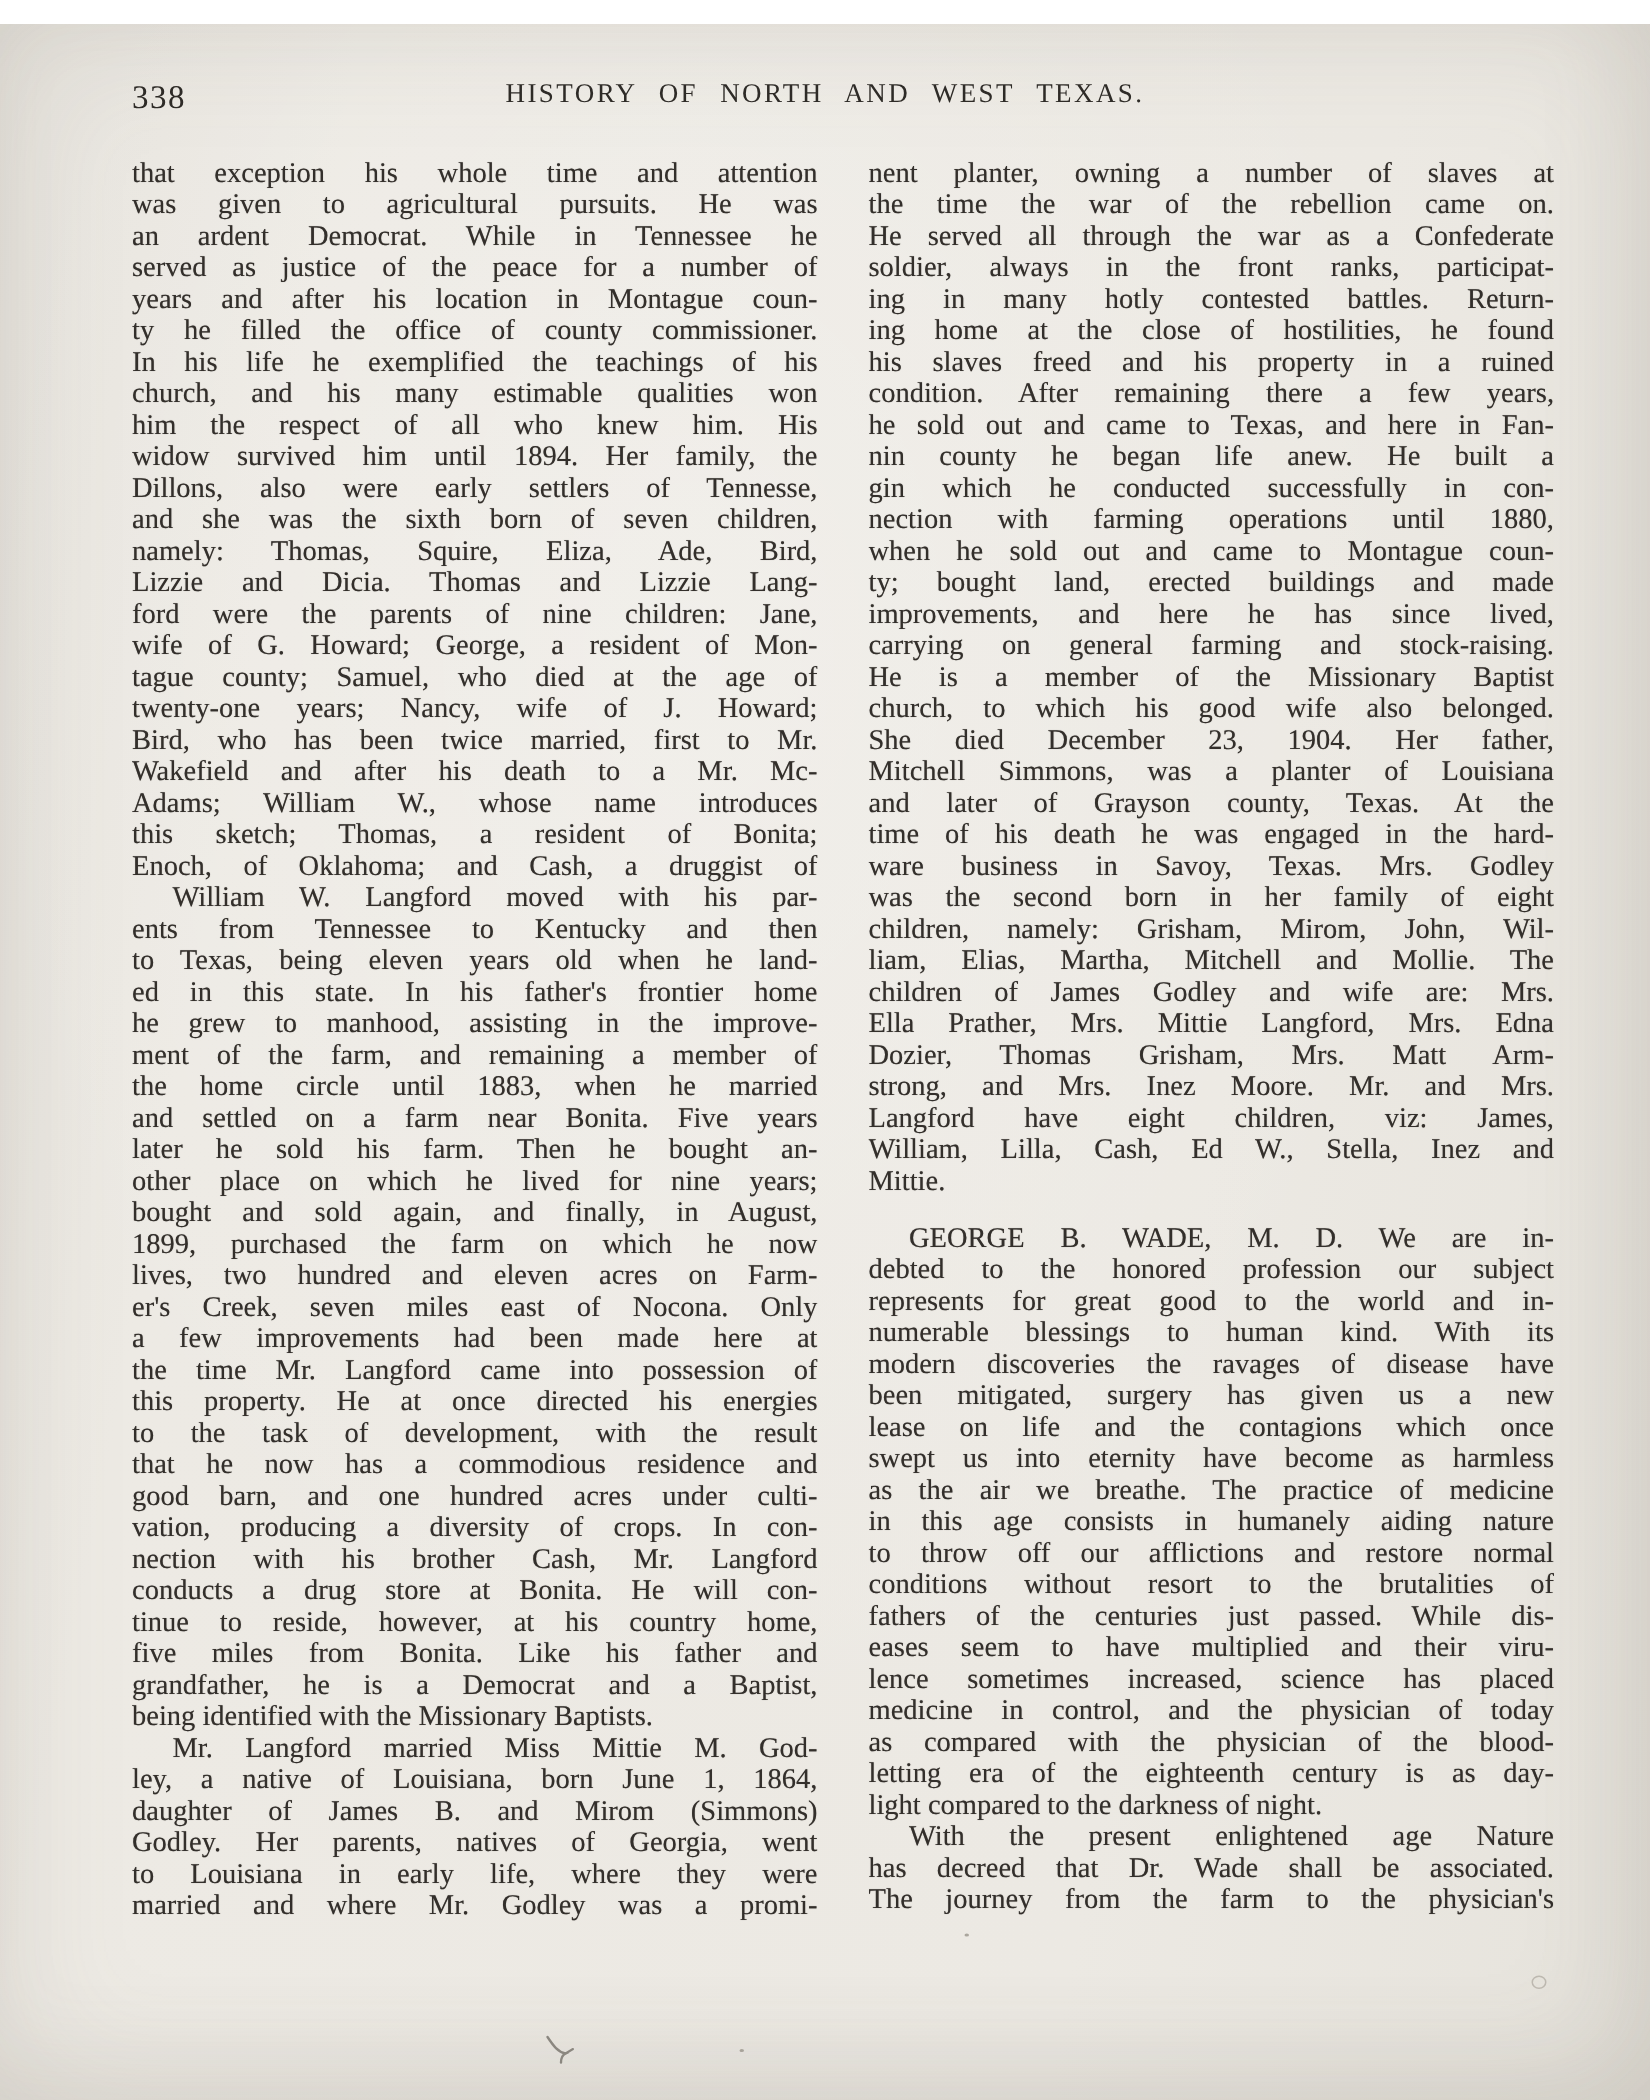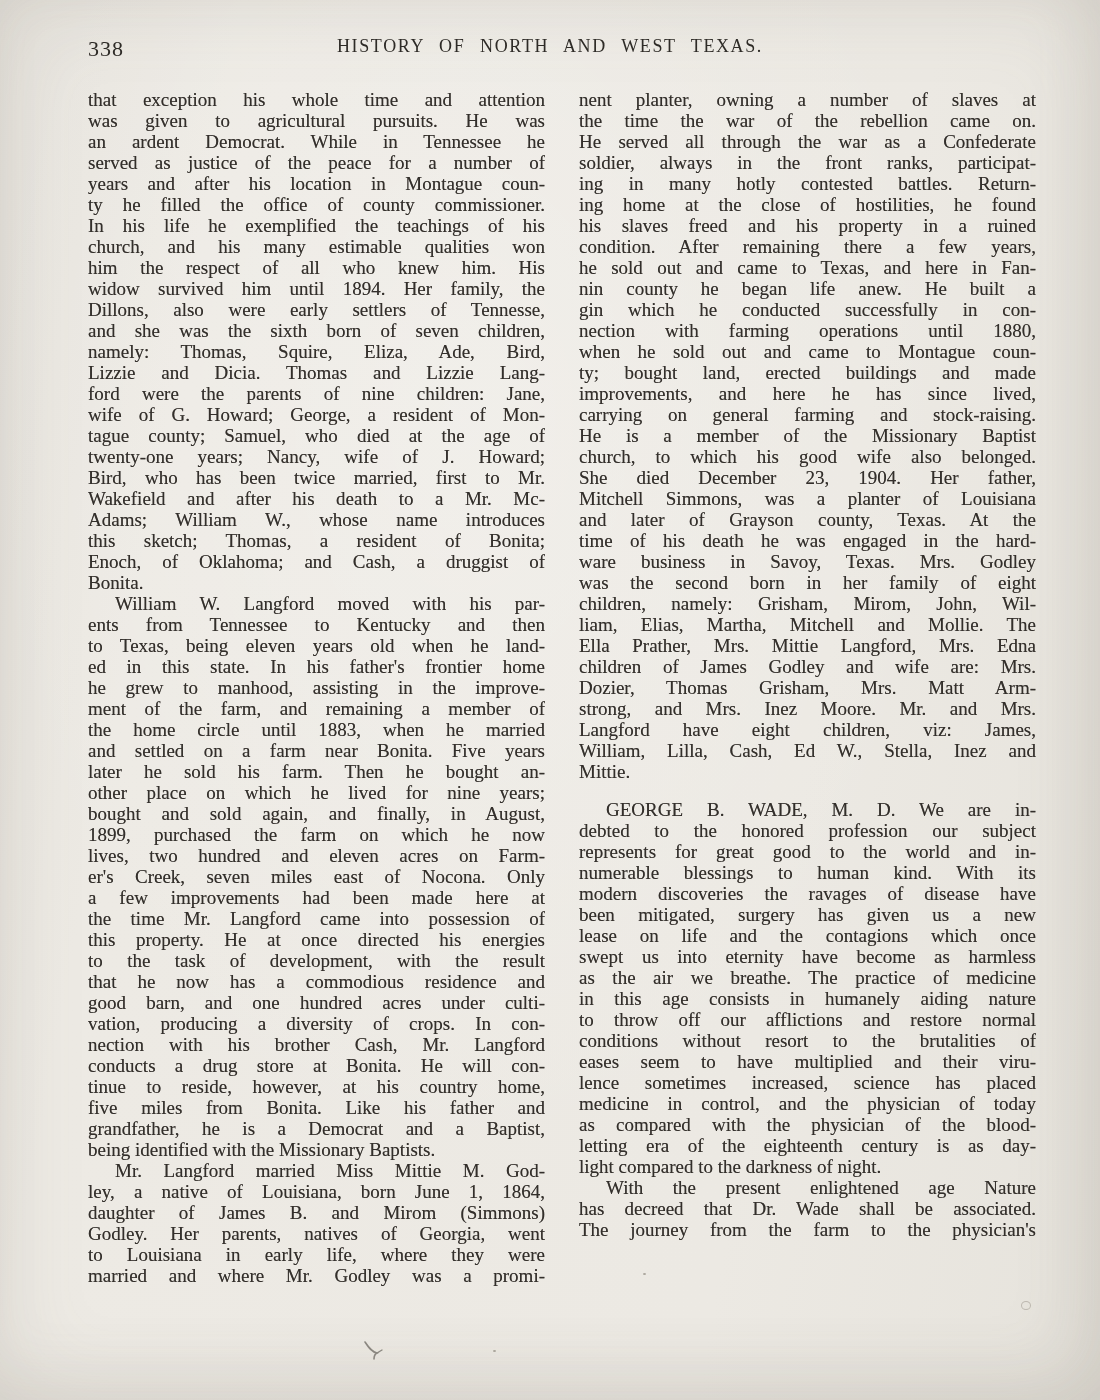--- a/index.html
+++ b/index.html
@@ -13,20 +13,21 @@
     overflow: hidden;
     font-family: "Liberation Serif", "DejaVu Serif", serif;
   }
   .page {
     position: absolute;
     inset: 0;
     background:
       radial-gradient(ellipse at 42% 30%, rgba(255,255,255,0.25) 0%, rgba(255,255,255,0) 55%),
       linear-gradient(100deg, #e7e4de 0%, #edeae4 18%, #ece9e3 70%, #e6e3dc 100%);
     box-shadow: inset 0 0 90px rgba(118,112,100,0.14), inset -18px -24px 60px rgba(118,112,100,0.10);
+    margin-top: 16px;
   }
   .pagenum {
     position: absolute;
     left: 88px;
     top: 36px;
     font-size: 22px;
     color: #2e2b27;
     letter-spacing: 1px;
   }
   .title {
@@ -120,21 +121,20 @@
           <div class="line">Lizzie and Dicia. Thomas and Lizzie Lang-</div>
           <div class="line">ford were the parents of nine children: Jane,</div>
           <div class="line">wife of G. Howard; George, a resident of Mon-</div>
           <div class="line">tague county; Samuel, who died at the age of</div>
           <div class="line">twenty-one years; Nancy, wife of J. Howard;</div>
           <div class="line">Bird, who has been twice married, first to Mr.</div>
           <div class="line">Wakefield and after his death to a Mr. Mc-</div>
           <div class="line">Adams; William W., whose name introduces</div>
           <div class="line">this sketch; Thomas, a resident of Bonita;</div>
           <div class="line">Enoch, of Oklahoma; and Cash, a druggist of</div>
-          <div class="line last">Bonita.</div>
         </div>
         <div class="paragraph">
           <div class="line indent">William W. Langford moved with his par-</div>
           <div class="line">ents from Tennessee to Kentucky and then</div>
           <div class="line">to Texas, being eleven years old when he land-</div>
           <div class="line">ed in this state. In his father's frontier home</div>
           <div class="line">he grew to manhood, assisting in the improve-</div>
           <div class="line">ment of the farm, and remaining a member of</div>
           <div class="line">the home circle until 1883, when he married</div>
           <div class="line">and settled on a farm near Bonita. Five years</div>
@@ -188,41 +188,42 @@
           <div class="line">He is a member of the Missionary Baptist</div>
           <div class="line">church, to which his good wife also belonged.</div>
           <div class="line">She died December 23, 1904. Her father,</div>
           <div class="line">Mitchell Simmons, was a planter of Louisiana</div>
           <div class="line">and later of Grayson county, Texas. At the</div>
           <div class="line">time of his death he was engaged in the hard-</div>
           <div class="line">ware business in Savoy, Texas. Mrs. Godley</div>
           <div class="line">was the second born in her family of eight</div>
           <div class="line">children, namely: Grisham, Mirom, John, Wil-</div>
           <div class="line">liam, Elias, Martha, Mitchell and Mollie. The</div>
+          <div class="line">children of James Godley and wife are: Mrs.</div>
           <div class="line">Ella Prather, Mrs. Mittie Langford, Mrs. Edna</div>
-          <div class="line">children of James Godley and wife are: Mrs.</div>
           <div class="line">Dozier, Thomas Grisham, Mrs. Matt Arm-</div>
           <div class="line">strong, and Mrs. Inez Moore. Mr. and Mrs.</div>
           <div class="line">Langford have eight children, viz: James,</div>
           <div class="line">William, Lilla, Cash, Ed W., Stella, Inez and</div>
           <div class="line last">Mittie.</div>
         </div>
         <div class="paragraph gap">
           <div class="line indent">GEORGE B. WADE, M. D. We are in-</div>
           <div class="line">debted to the honored profession our subject</div>
           <div class="line">represents for great good to the world and in-</div>
           <div class="line">numerable blessings to human kind. With its</div>
           <div class="line">modern discoveries the ravages of disease have</div>
           <div class="line">been mitigated, surgery has given us a new</div>
           <div class="line">lease on life and the contagions which once</div>
           <div class="line">swept us into eternity have become as harmless</div>
           <div class="line">as the air we breathe. The practice of medicine</div>
           <div class="line">in this age consists in humanely aiding nature</div>
           <div class="line">to throw off our afflictions and restore normal</div>
           <div class="line">conditions without resort to the brutalities of</div>
+          <div class="line">fathers of the centuries just passed. While dis-</div>
           <div class="line">eases seem to have multiplied and their viru-</div>
           <div class="line">lence sometimes increased, science has placed</div>
           <div class="line">medicine in control, and the physician of today</div>
           <div class="line">as compared with the physician of the blood-</div>
           <div class="line">letting era of the eighteenth century is as day-</div>
           <div class="line last">light compared to the darkness of night.</div>
         </div>
         <div class="paragraph">
           <div class="line indent">With the present enlightened age Nature</div>
           <div class="line">has decreed that Dr. Wade shall be associated.</div>

